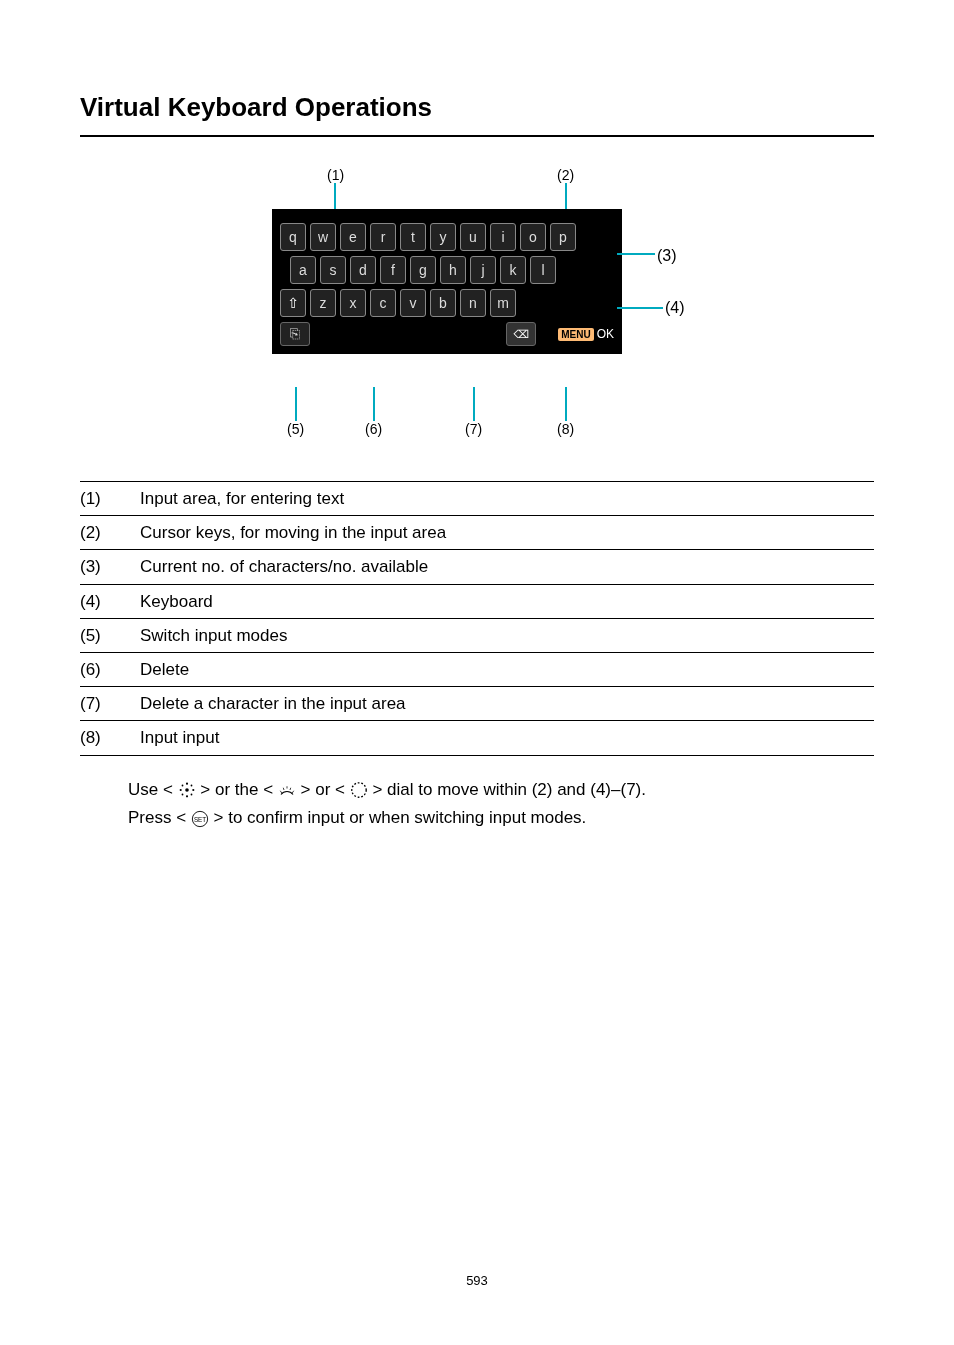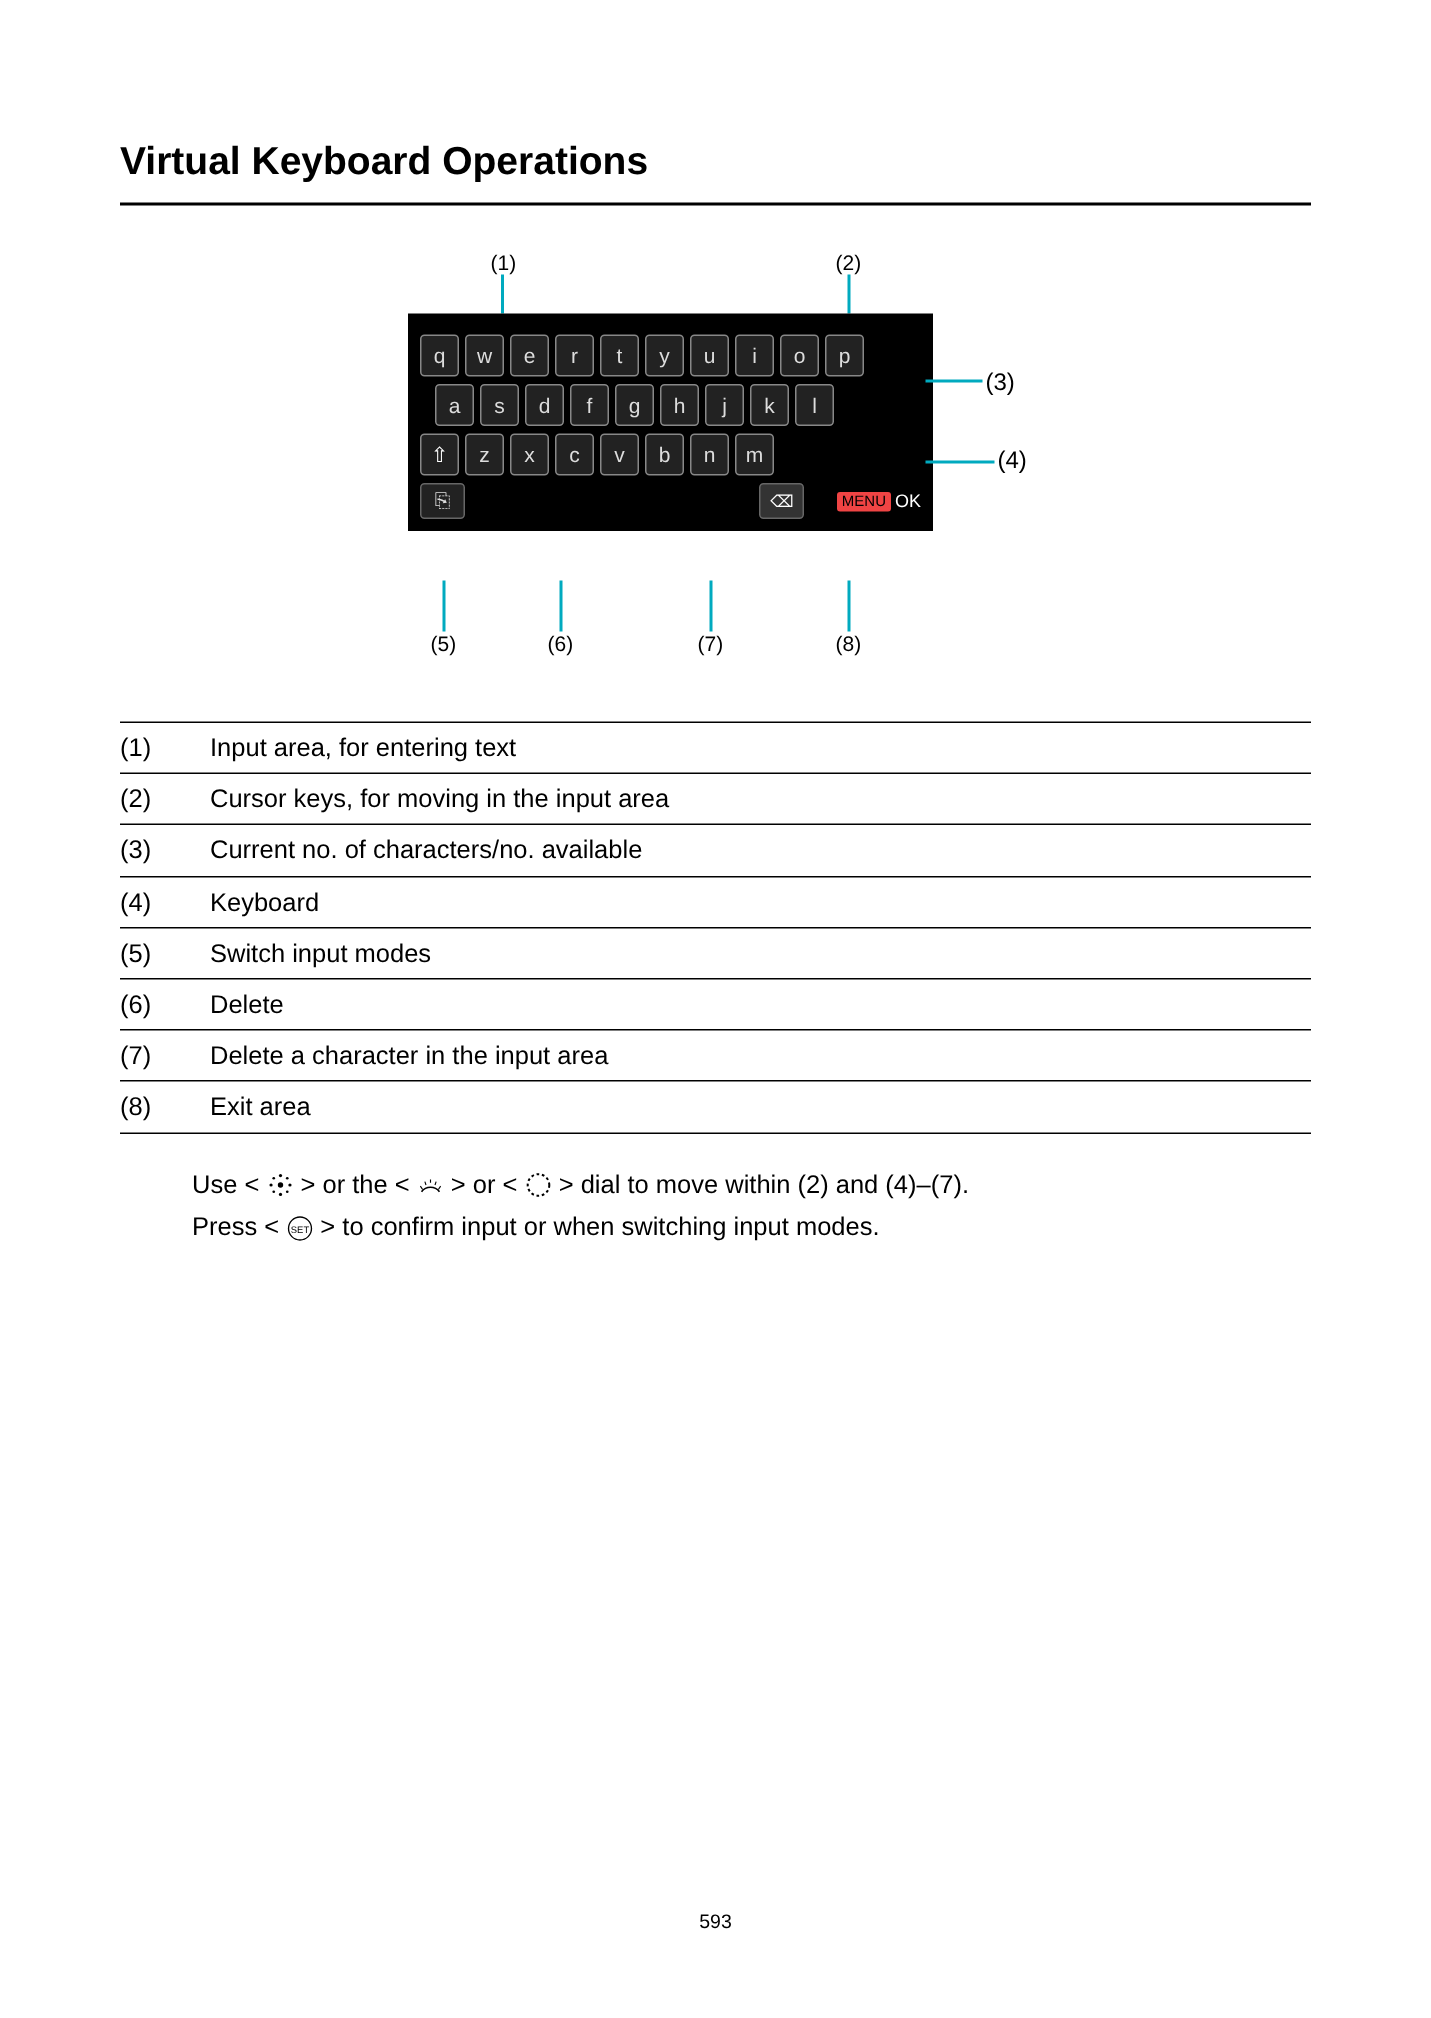--- a/index.html
+++ b/index.html
@@ -180,24 +180,24 @@
       justify-content: center;
       font-size: 11px;
     }
     .menu-ok {
       display: flex;
       align-items: center;
       gap: 3px;
       margin-left: 16px;
     }
     .menu-box {
-      background: #ef4444;
+      background: #fdba74;
       color: #000;
       font-size: 10px;
-      font-weight: normal;
+      font-weight: bold;
       padding: 1px 3px;
       border-radius: 2px;
     }
     .ok-text {
       color: #fff;
       font-size: 12px;
     }
     .call-3 { position:absolute; left: 420px; top: 80px; }
     .call-3-line { position:absolute; top: 86px; left: 380px; width: 38px; height: 2px; background:#00aabf; }
     .call-4 { position:absolute; left: 428px; top: 132px; }
@@ -365,21 +365,21 @@
   <tr>
         <td class="num">(6)</td>
         <td>Delete</td>
       </tr>
   <tr>
         <td class="num">(7)</td>
         <td>Delete a character in the input area</td>
       </tr>
   <tr>
         <td class="num">(8)</td>
-        <td>Exit area</td>
+        <td>Input input</td>
       </tr>
 </tbody>
   </table>
 
 <div class="instructions">
   <p>
     <span>Use &lt; </span><svg class="icon-inline" viewBox="0 0 20 20">
         <circle cx="10" cy="10" r="2" fill="#000"></circle>
         <circle cx="10" cy="3" r="1.2" fill="#000"></circle>
         <circle cx="10" cy="17" r="1.2" fill="#000"></circle>

